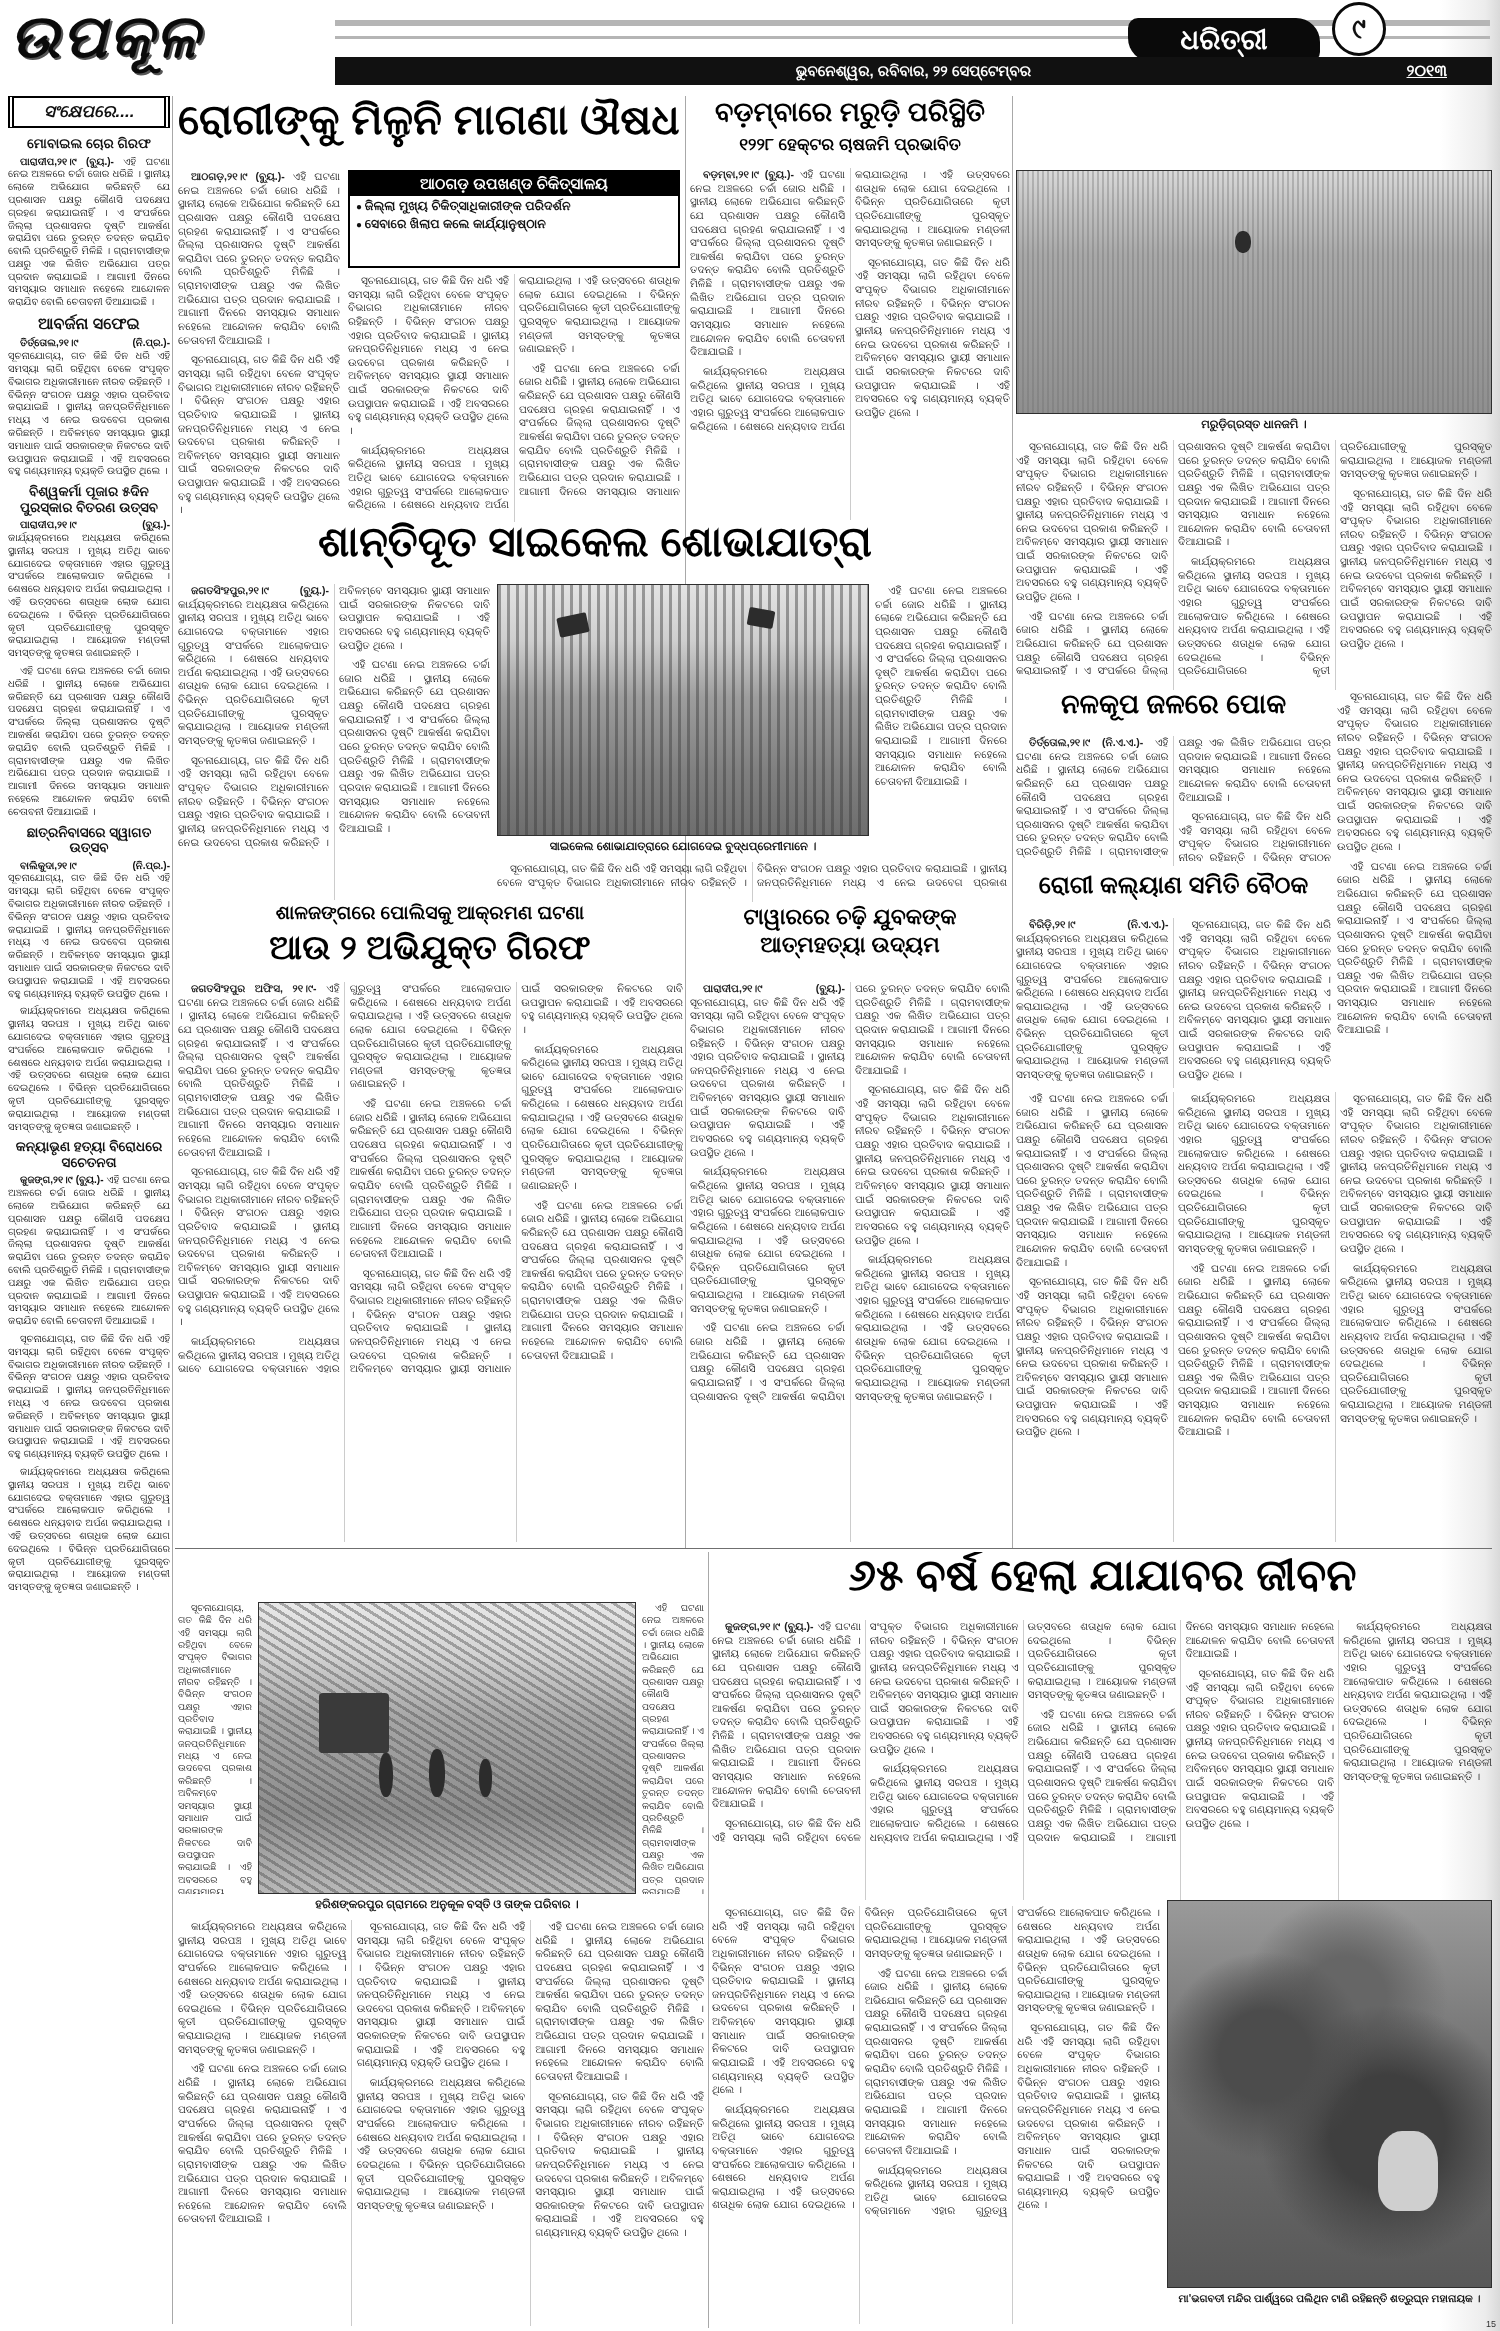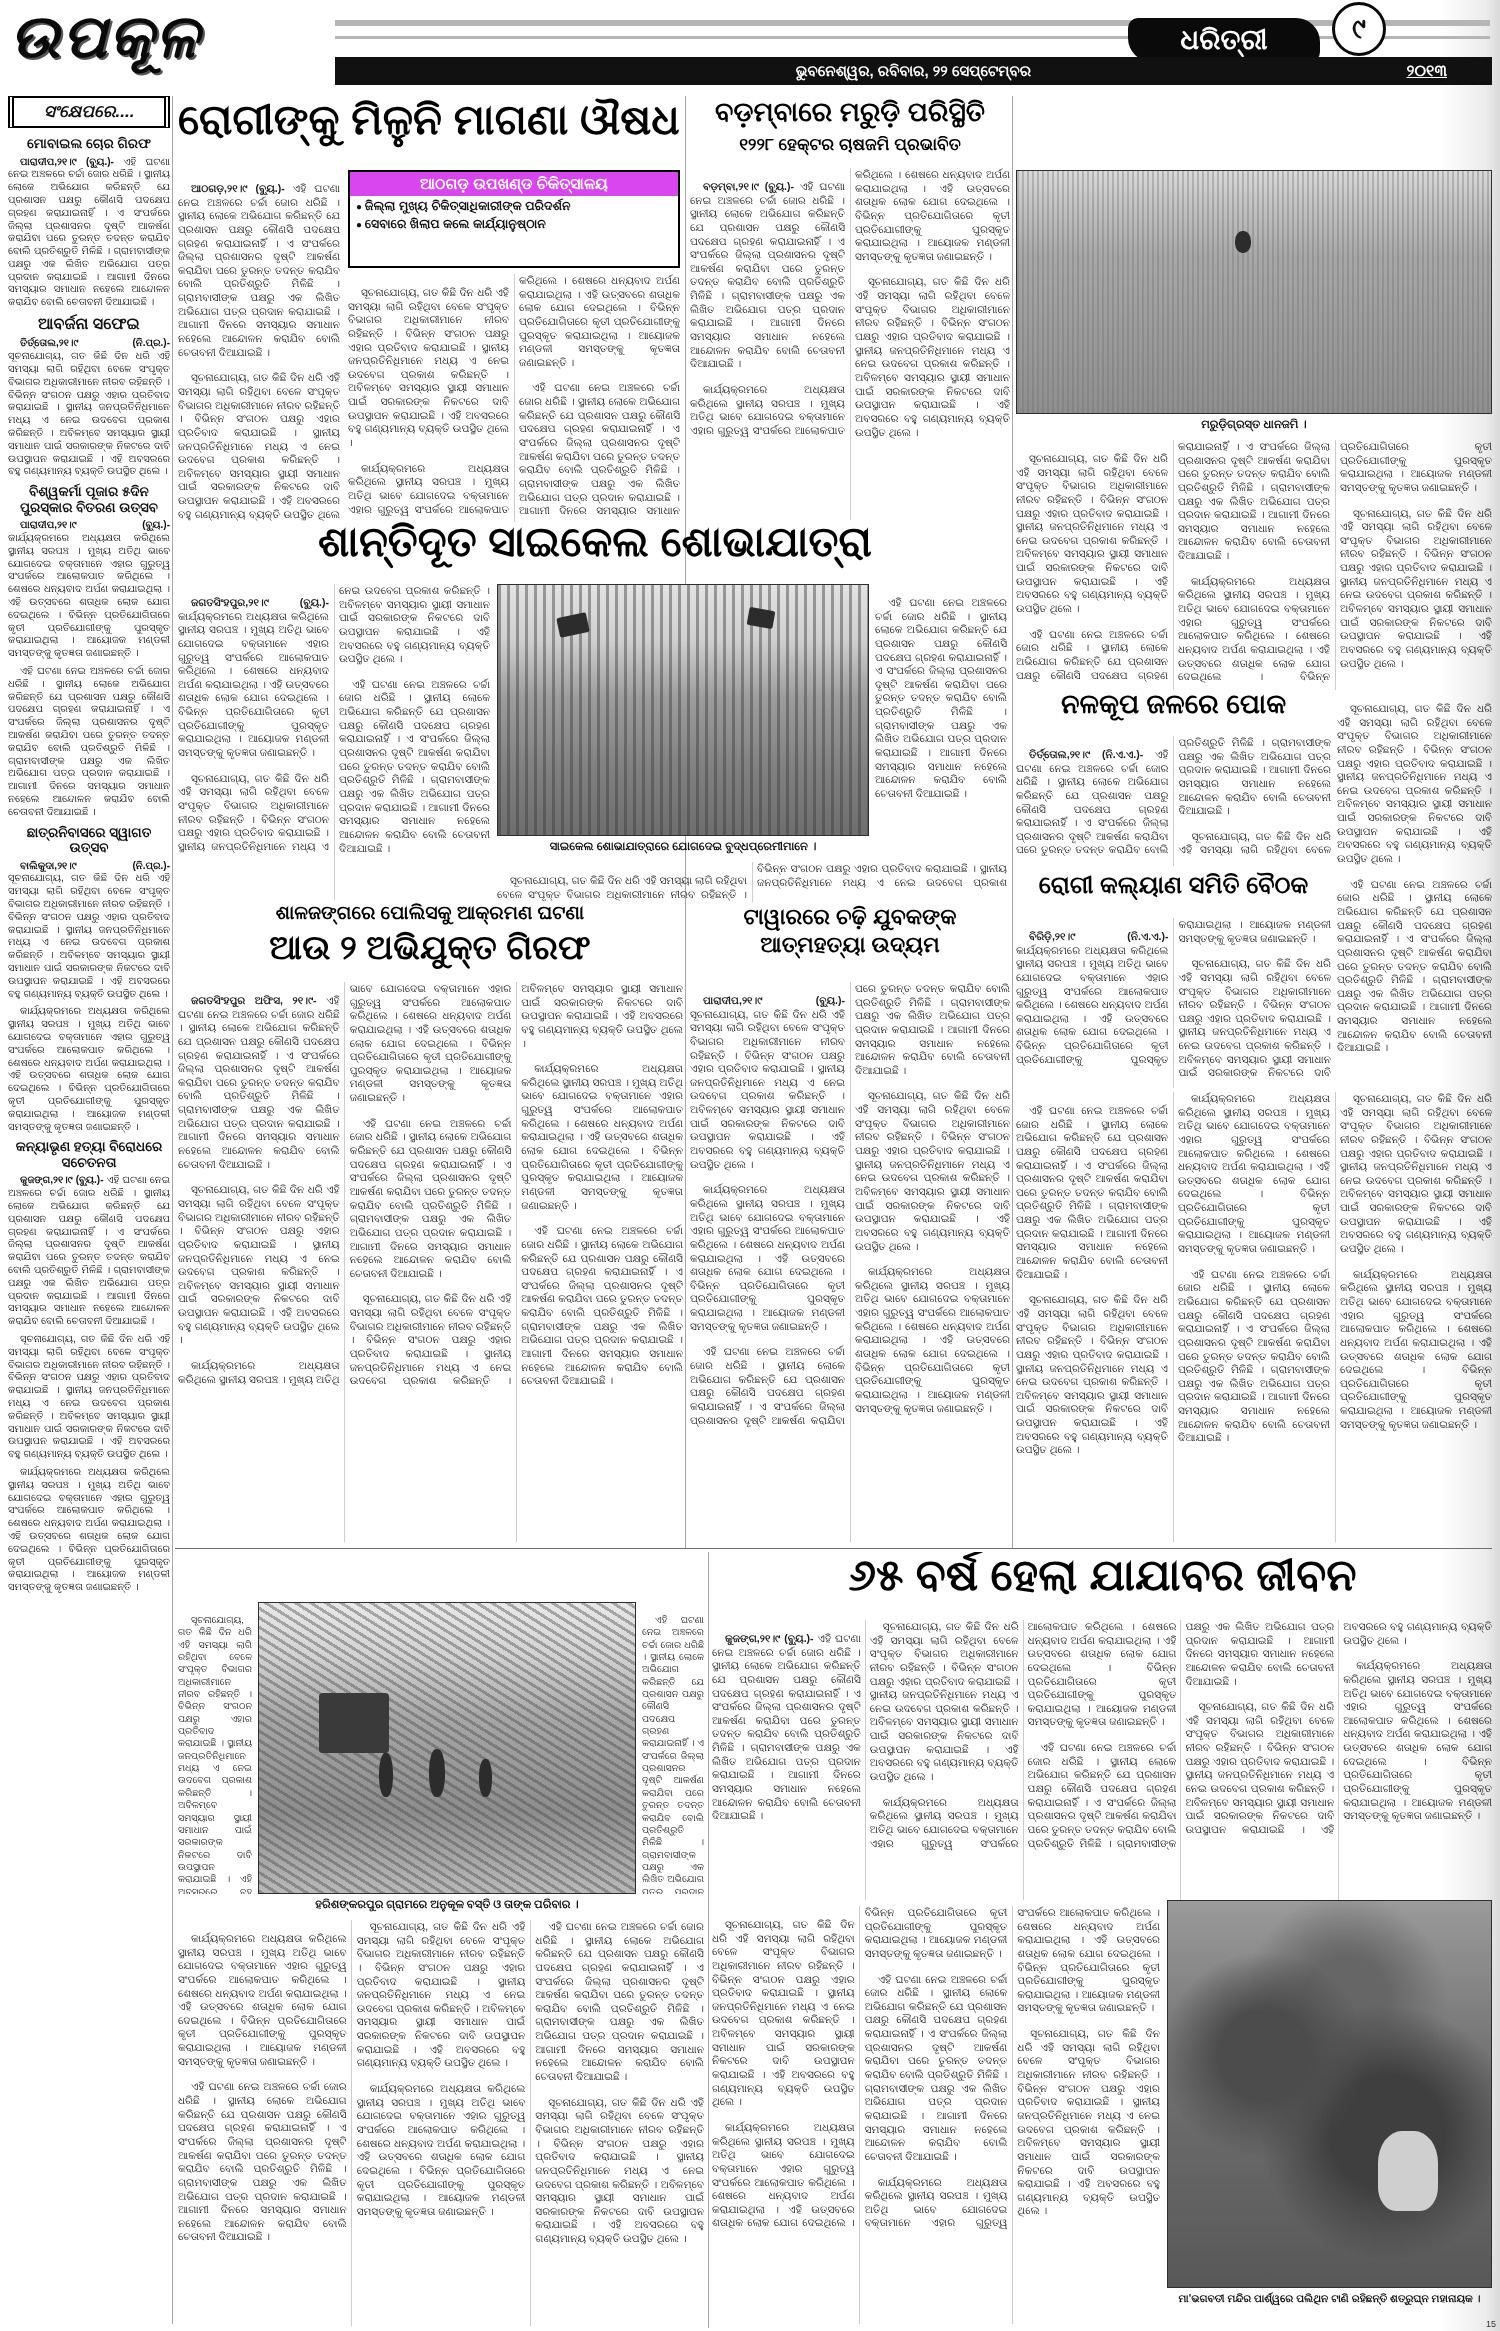--- a/index.html
+++ b/index.html
@@ -19,41 +19,41 @@
            border-radius:10px 24px 10px 24px; display:flex; align-items:center; justify-content:center;margin-top:12px; }
   .pagecircle { width:54px; height:54px; border:3px solid #0a0a0a; border-radius:50%;
                 background:#fff; display:flex; align-items:center; justify-content:center;
                 font-weight:900; font-size:28px; }
   .datebar { background:#111; color:#fff; display:flex; align-items:center; justify-content:center;
              font-weight:bold; font-size:15px; }
   .datebar .year { position:absolute; right:45px; font-size:16px;text-decoration:underline; }
 
   
   .bt { font-size:10.5px; line-height:1.3; text-align:justify; overflow:hidden; color:#1c1c1c; }
-  .bt p { margin:12px 0 6px; text-indent:13px; }
+  .bt p { margin:0 0 6px; text-indent:13px; }
   .bt b { font-weight:bold; }
   .c2 { column-count:2; column-gap:10px; column-rule:1px solid #cccccc; }
   .c3 { column-count:3; column-gap:10px; column-rule:1px solid #cccccc; }
   .c5 { column-count:5; column-gap:9px;  column-rule:1px solid #cccccc; }
   .hl { font-weight:900; color:#000; line-height:1.05; overflow:hidden; }
   .ctr { text-align:center; }
   .caption { font-weight:bold; font-size:11.5px; text-align:center; color:#111; overflow:hidden; }
 
   
   .briefcol { overflow:hidden; border-right:0; }
   .briefhead { border:2px solid #000; border-left:6px double #000; border-right:6px double #000;
                font-weight:900; font-style:italic; font-size:17px; text-align:center;
                padding:4px 2px; margin-bottom:8px; background:#fff; }
   .brief h3 { font-size:13.5px; text-align:center; margin:6px 0 4px; line-height:1.15; }
   .brief .big { font-size:16px; }
   .brief p { font-size:10px; line-height:1.28; text-align:justify; margin-bottom:5px; text-indent:12px; }
 
   
   .leadbox { border:2px solid #000; background:#fff; overflow:hidden; }
-  .leadbox .bar { background:#d946ef; color:#fff; font-weight:bold; font-size:15.5px;
+  .leadbox .bar { background:#000000; color:#fff; font-weight:bold; font-size:15.5px;
                   text-align:center; padding:3px 2px; }
   .leadbox .bullet { font-weight:bold; font-size:12.5px; padding:3px 6px 0 6px; line-height:1.2; }
   .leadbox .bullet::before { content:"● "; font-size:10px; }
 
   
   .vline { width:1px; background:#a8a8a8; }
   .hline { height:1px; background:#6f6f6f; }
 
   
   .photo { border:1px solid #2e2e2e; overflow:hidden; }

